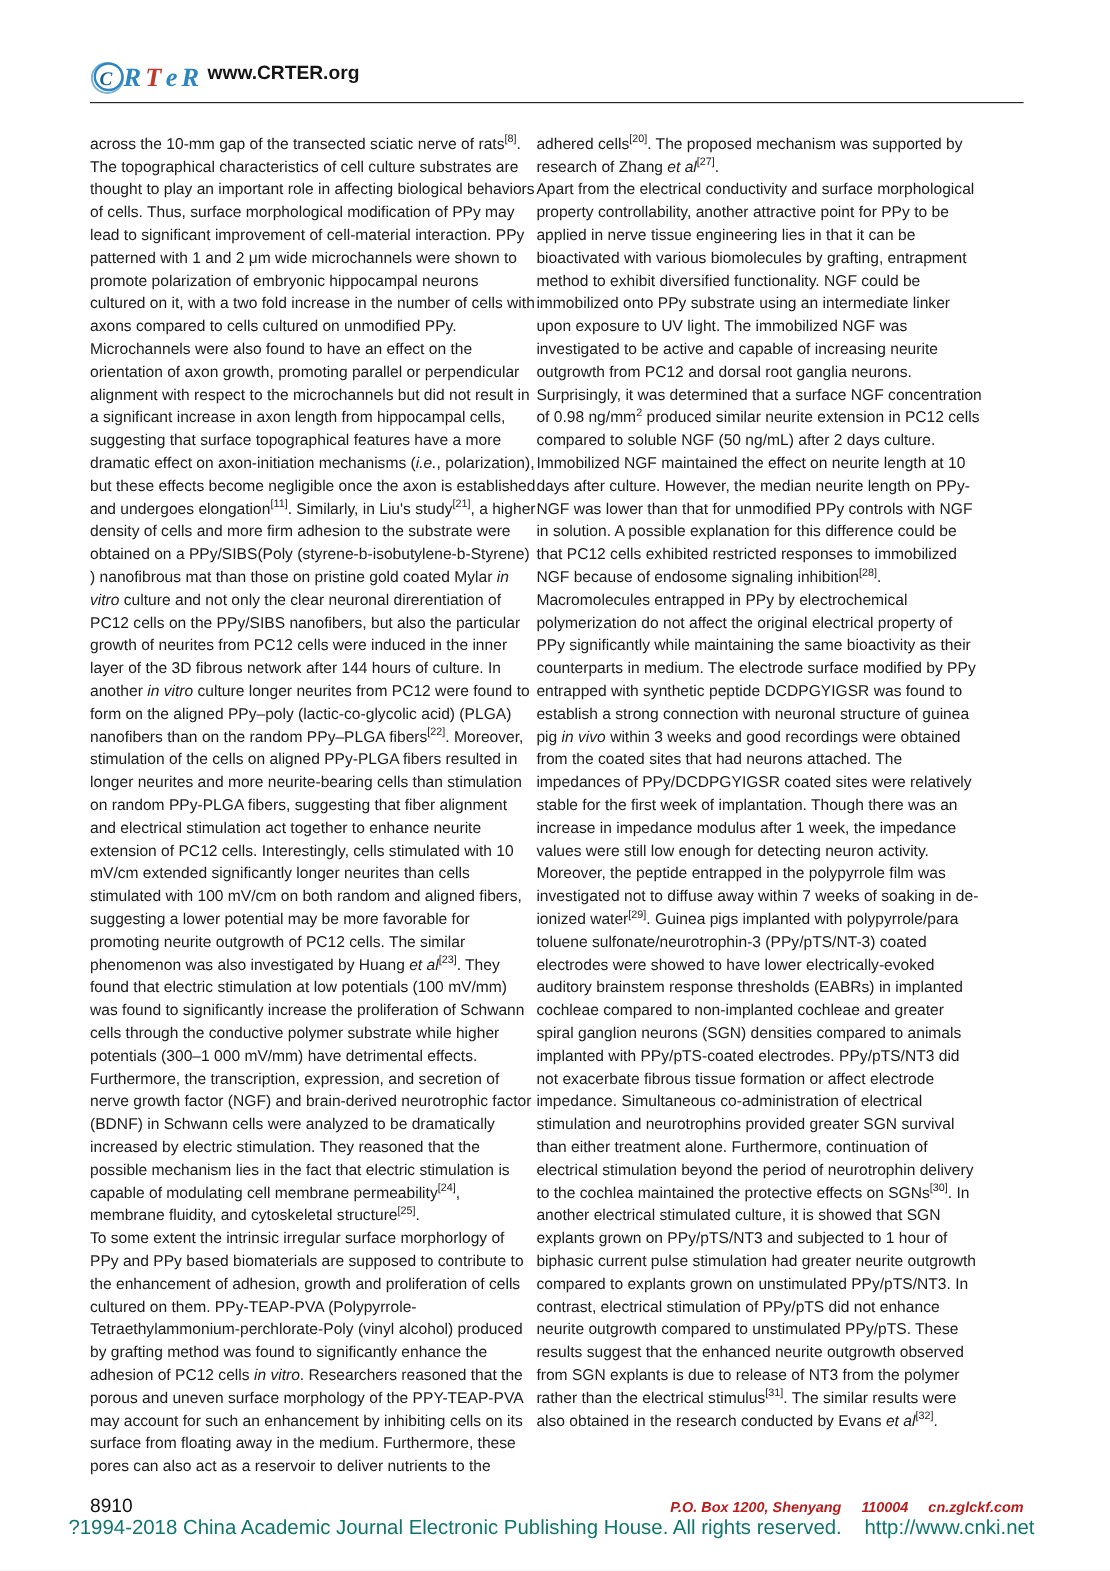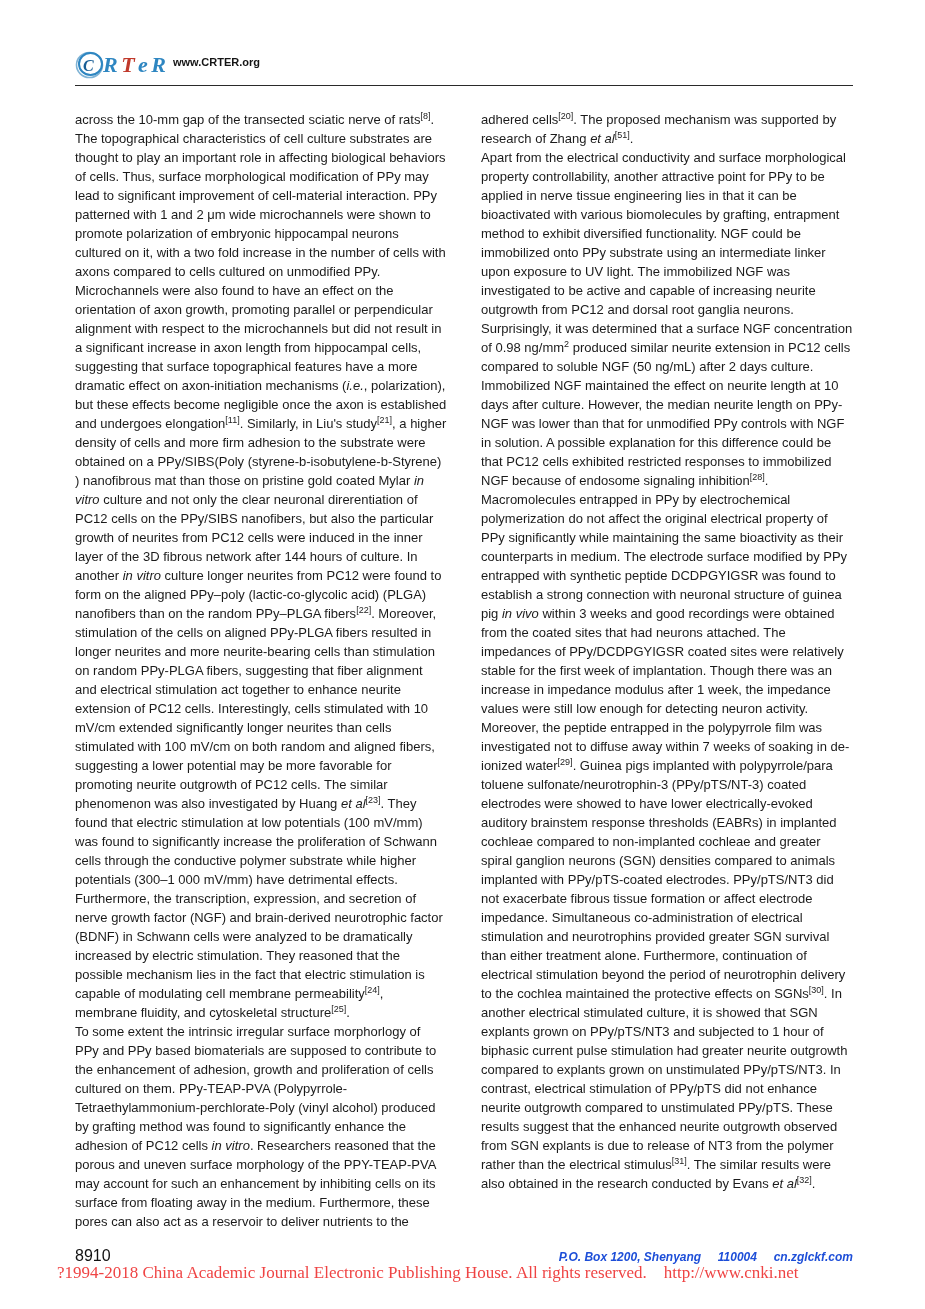--- a/index.html
+++ b/index.html
@@ -12,42 +12,42 @@
           border-bottom:1.5px solid #2a2a2a;padding-bottom:5px;}
   .logo{display:flex;align-items:center;}
   .emblem{display:block;}
   .emblem-letter{font-style:italic;font-weight:700;font-size:16px;
                  font-family:"Liberation Serif",serif;fill:#1a5f96;}
   .logo-letters{display:inline-block;margin-left:-4px;}
   .ll{font-style:italic;font-weight:700;font-size:22px;
       font-family:"Liberation Serif",serif;letter-spacing:-1px;}
   .ll.blue{color:#2e86c1;}
   .ll.red{color:#c0392b;}
-  .logo-site{margin-left:8px;font-weight:700;font-size:11px;color:#151515;
+  .logo-site{margin-left:8px;font-weight:700;font-size:16px;color:#151515;
              position:relative;top:-3px;}
   .citation{font-style:italic;font-size:11.5px;line-height:1.2;color:#2a2a2a;
             letter-spacing:0.4px;padding-bottom:2px;}
 
   
-  .columns{position:absolute;left:75px;top:110px;width:778px;display:flex;gap:34px;}
+  .columns{position:absolute;left:75px;top:110px;width:778px;display:flex;}
   .col{width:372px;font-size:13px;line-height:19px;text-align:left;}
   .para{margin:0;}
   sup{font-size:9px;line-height:0;vertical-align:super;}
   em{font-style:italic;}
 
   
   .footer{position:absolute;left:75px;top:1247px;width:778px;display:flex;
           justify-content:space-between;align-items:baseline;}
   .pagenum{font-size:16px;color:#111;}
-  .address{font-style:italic;font-weight:700;font-size:12px;color:#1d4ed8;white-space:pre;}
+  .address{font-style:italic;font-weight:700;font-size:12px;color:#b91c1c;white-space:pre;}
 
   
   .watermark{position:absolute;left:57px;top:1263px;
-             font-family:Liberation Serif, serif;font-size:17px;
-             color:#ef4444;white-space:pre;}
+             font-family:Liberation Sans, sans-serif;font-size:17px;
+             color:#0f766e;white-space:pre;}
 </style>
 </head>
 <body>
 
 <div class="page">
 
   <div class="header">
     <div class="logo">
       <svg class="emblem" width="32" height="30" viewBox="0 0 32 30" aria-hidden="true">
         <ellipse cx="14.5" cy="15" rx="13" ry="12.5" fill="none" stroke="#7fb3d5" stroke-width="1.6"></ellipse>
@@ -63,21 +63,21 @@
       <span class="logo-site">www.CRTER.org</span>
     </div>
   </div>
 
   <div class="columns">
     <div class="col">
         <p class="para">across the 10-mm gap of the transected sciatic nerve of rats<sup>[8]</sup>. The topographical characteristics of cell culture substrates are thought to play an important role in affecting biological behaviors of cells. Thus, surface morphological modification of PPy may lead to significant improvement of cell-material interaction. PPy patterned with 1 and 2 μm wide microchannels were shown to promote polarization of embryonic hippocampal neurons cultured on it, with a two fold increase in the number of cells with axons compared to cells cultured on unmodified PPy. Microchannels were also found to have an effect on the orientation of axon growth, promoting parallel or perpendicular alignment with respect to the microchannels but did not result in a significant increase in axon length from hippocampal cells, suggesting that surface topographical features have a more dramatic effect on axon-initiation mechanisms (<em>i.e.</em>, polarization), but these effects become negligible once the axon is established and undergoes elongation<sup>[11]</sup>. Similarly, in Liu's study<sup>[21]</sup>, a higher density of cells and more firm adhesion to the substrate were obtained on a PPy/SIBS(Poly (styrene-b-isobutylene-b-Styrene) ) nanofibrous mat than those on pristine gold coated Mylar <em>in vitro</em> culture and not only the clear neuronal direrentiation of PC12 cells on the PPy/SIBS nanofibers, but also the particular growth of neurites from PC12 cells were induced in the inner layer of the 3D fibrous network after 144 hours of culture. In another <em>in vitro</em> culture longer neurites from PC12 were found to form on the aligned PPy–poly (lactic-co-glycolic acid) (PLGA) nanofibers than on the random PPy–PLGA fibers<sup>[22]</sup>. Moreover, stimulation of the cells on aligned PPy-PLGA fibers resulted in longer neurites and more neurite-bearing cells than stimulation on random PPy-PLGA fibers, suggesting that fiber alignment and electrical stimulation act together to enhance neurite extension of PC12 cells. Interestingly, cells stimulated with 10 mV/cm extended significantly longer neurites than cells stimulated with 100 mV/cm on both random and aligned fibers, suggesting a lower potential may be more favorable for promoting neurite outgrowth of PC12 cells. The similar phenomenon was also investigated by Huang <em>et al</em><sup>[23]</sup>. They found that electric stimulation at low potentials (100 mV/mm) was found to significantly increase the proliferation of Schwann cells through the conductive polymer substrate while higher potentials (300–1 000 mV/mm) have detrimental effects. Furthermore, the transcription, expression, and secretion of nerve growth factor (NGF) and brain-derived neurotrophic factor (BDNF) in Schwann cells were analyzed to be dramatically increased by electric stimulation. They reasoned that the possible mechanism lies in the fact that electric stimulation is capable of modulating cell membrane permeability<sup>[24]</sup>, membrane fluidity, and cytoskeletal structure<sup>[25]</sup>.</p>
         <p class="para">To some extent the intrinsic irregular surface morphorlogy of PPy and PPy based biomaterials are supposed to contribute to the enhancement of adhesion, growth and proliferation of cells cultured on them. PPy-TEAP-PVA (Polypyrrole-Tetraethylammonium-perchlorate-Poly (vinyl alcohol) produced by grafting method was found to significantly enhance the adhesion of PC12 cells <em>in vitro</em>. Researchers reasoned that the porous and uneven surface morphology of the PPY-TEAP-PVA may account for such an enhancement by inhibiting cells on its surface from floating away in the medium. Furthermore, these pores can also act as a reservoir to deliver nutrients to the</p>
       </div>
     <div class="col">
-        <p class="para">adhered cells<sup>[20]</sup>. The proposed mechanism was supported by research of Zhang <em>et al</em><sup>[51]</sup>.</p>
+        <p class="para">adhered cells<sup>[20]</sup>. The proposed mechanism was supported by research of Zhang <em>et al</em><sup>[27]</sup>.</p>
         <p class="para">Apart from the electrical conductivity and surface morphological property controllability, another attractive point for PPy to be applied in nerve tissue engineering lies in that it can be bioactivated with various biomolecules by grafting, entrapment method to exhibit diversified functionality. NGF could be immobilized onto PPy substrate using an intermediate linker upon exposure to UV light. The immobilized NGF was investigated to be active and capable of increasing neurite outgrowth from PC12 and dorsal root ganglia neurons. Surprisingly, it was determined that a surface NGF concentration of 0.98 ng/mm<sup>2</sup> produced similar neurite extension in PC12 cells compared to soluble NGF (50 ng/mL) after 2 days culture. Immobilized NGF maintained the effect on neurite length at 10 days after culture. However, the median neurite length on PPy-NGF was lower than that for unmodified PPy controls with NGF in solution. A possible explanation for this difference could be that PC12 cells exhibited restricted responses to immobilized NGF because of endosome signaling inhibition<sup>[28]</sup>.</p>
         <p class="para">Macromolecules entrapped in PPy by electrochemical polymerization do not affect the original electrical property of PPy significantly while maintaining the same bioactivity as their counterparts in medium. The electrode surface modified by PPy entrapped with synthetic peptide DCDPGYIGSR was found to establish a strong connection with neuronal structure of guinea pig <em>in vivo</em> within 3 weeks and good recordings were obtained from the coated sites that had neurons attached. The impedances of PPy/DCDPGYIGSR coated sites were relatively stable for the first week of implantation. Though there was an increase in impedance modulus after 1 week, the impedance values were still low enough for detecting neuron activity. Moreover, the peptide entrapped in the polypyrrole film was investigated not to diffuse away within 7 weeks of soaking in de-ionized water<sup>[29]</sup>. Guinea pigs implanted with polypyrrole/para toluene sulfonate/neurotrophin-3 (PPy/pTS/NT-3) coated electrodes were showed to have lower electrically-evoked auditory brainstem response thresholds (EABRs) in implanted cochleae compared to non-implanted cochleae and greater spiral ganglion neurons (SGN) densities compared to animals implanted with PPy/pTS-coated electrodes. PPy/pTS/NT3 did not exacerbate fibrous tissue formation or affect electrode impedance. Simultaneous co-administration of electrical stimulation and neurotrophins provided greater SGN survival than either treatment alone. Furthermore, continuation of electrical stimulation beyond the period of neurotrophin delivery to the cochlea maintained the protective effects on SGNs<sup>[30]</sup>. In another electrical stimulated culture, it is showed that SGN explants grown on PPy/pTS/NT3 and subjected to 1 hour of biphasic current pulse stimulation had greater neurite outgrowth compared to explants grown on unstimulated PPy/pTS/NT3. In contrast, electrical stimulation of PPy/pTS did not enhance neurite outgrowth compared to unstimulated PPy/pTS. These results suggest that the enhanced neurite outgrowth observed from SGN explants is due to release of NT3 from the polymer rather than the electrical stimulus<sup>[31]</sup>. The similar results were also obtained in the research conducted by Evans <em>et al</em><sup>[32]</sup>.</p>
       </div>
   </div>
 
   <div class="footer">
     <span class="pagenum">8910</span>
     <span class="address">P.O. Box 1200, Shenyang     110004     cn.zglckf.com</span>
   </div>
 

